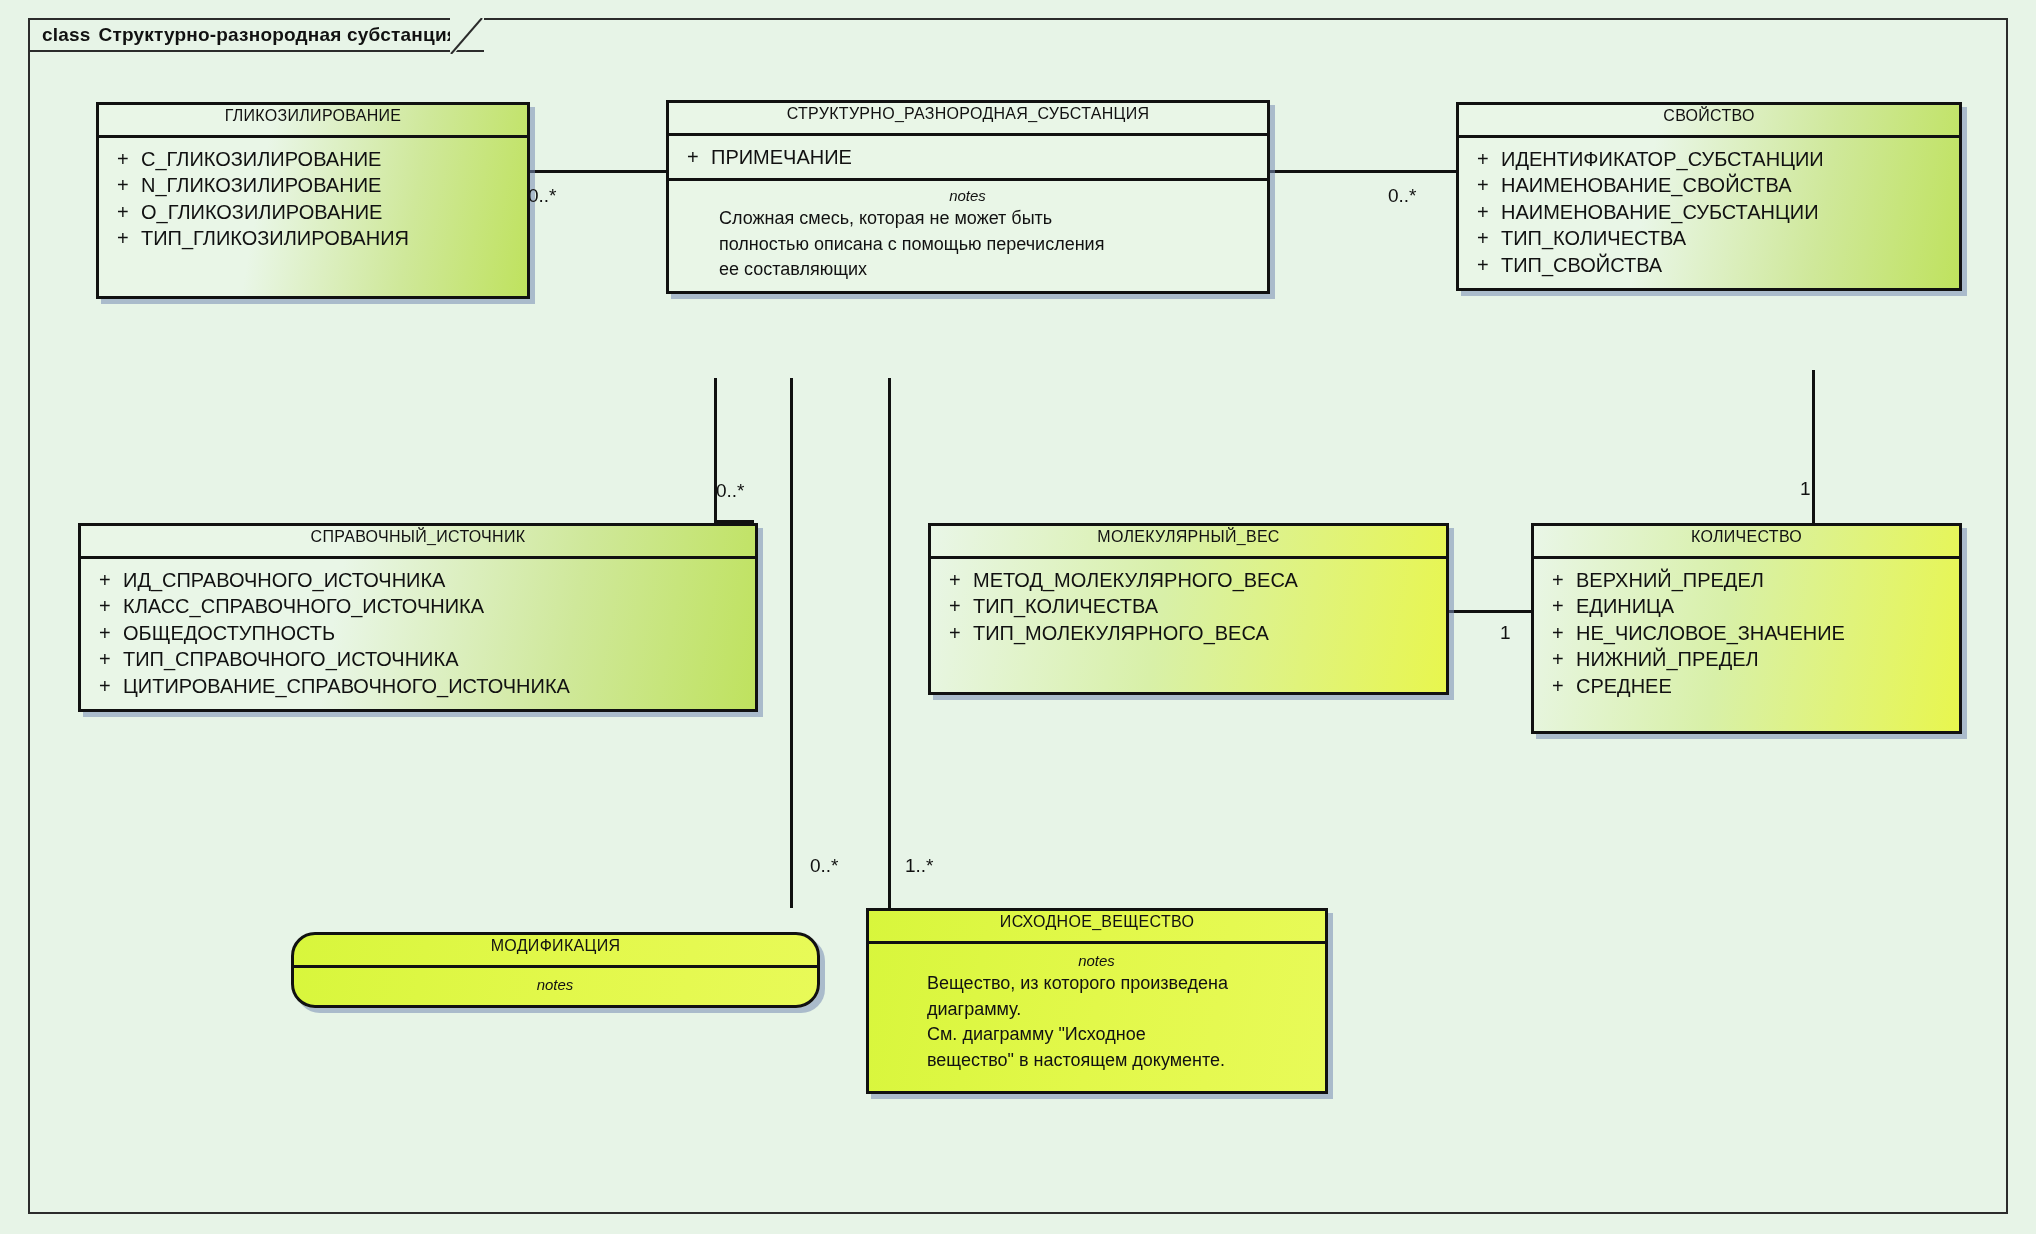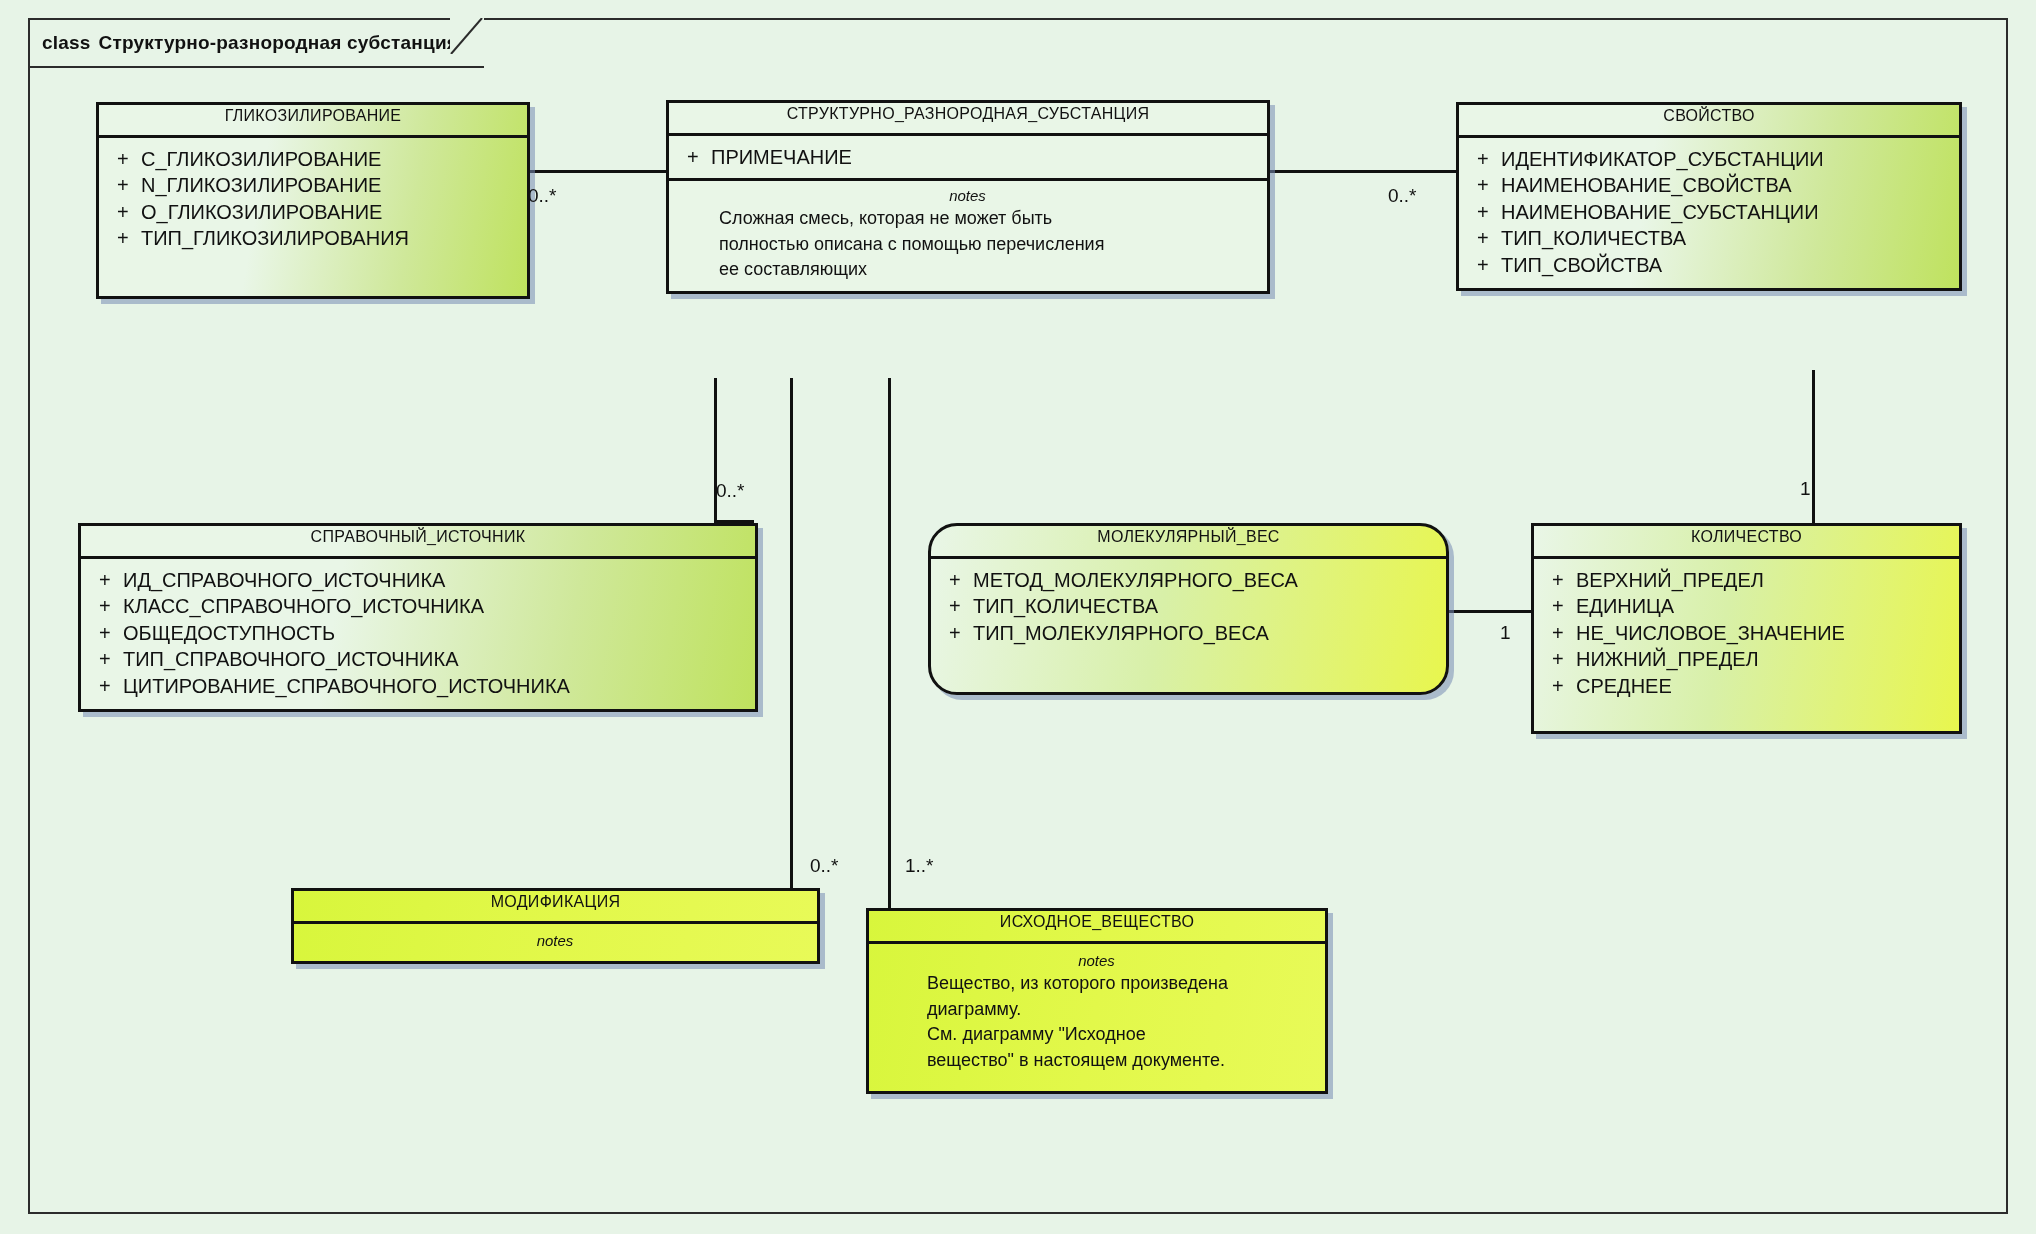--- a/index.html
+++ b/index.html
@@ -14,21 +14,21 @@
   
   .frame{
     position:absolute;left:28px;top:18px;
     width:1980px;height:1196px;
     border:2px solid #2b2b2b;
     box-sizing:border-box;
     background:transparent;
   }
   .frame-tab{
     position:absolute;left:28px;top:18px;
-    height:50px;box-sizing:border-box;
+    height:34px;box-sizing:border-box;
     border:2px solid #2b2b2b;border-right:none;
     background:#e7f4e7;
     padding:0 0 0 12px;
     display:flex;align-items:center;
     white-space:nowrap;
   }
   .frame-tab-label{
     font-size:19px;font-weight:bold;color:#111;
     letter-spacing:.2px;
   }
@@ -219,21 +219,21 @@
         <span class="nm">ТИП_СПРАВОЧНОГО_ИСТОЧНИКА</span>
       </div>
       <div class="attr">
         <span class="vis">+</span>
         <span class="nm">ЦИТИРОВАНИЕ_СПРАВОЧНОГО_ИСТОЧНИКА</span>
       </div>
     </div>
   </div>
   <div class="mult" style="left:716px;top:480px;">0..*</div>
 
-  <div class="cls g-yellow" style="left:928px;top:523px;width:521px;border-radius:29px;">
+  <div class="cls g-yellow" style="left:928px;top:523px;width:521px;">
     <div class="hdr">МОЛЕКУЛЯРНЫЙ_ВЕС</div>
     <div class="body">
       <div class="attr">
         <span class="vis">+</span>
         <span class="nm">МЕТОД_МОЛЕКУЛЯРНОГО_ВЕСА</span>
       </div>
       <div class="attr">
         <span class="vis">+</span>
         <span class="nm">ТИП_КОЛИЧЕСТВА</span>
       </div>
@@ -267,21 +267,21 @@
       </div>
       <div class="attr">
         <span class="vis">+</span>
         <span class="nm">СРЕДНЕЕ</span>
       </div>
       <div style="height:22px;"></div>
     </div>
   </div>
   <div class="mult" style="left:1800px;top:478px;">1</div>
 
-  <div class="cls g-bright" style="left:291px;top:888px;width:529px;">
+  <div class="cls g-bright" style="left:291px;top:932px;width:529px;border-radius:24px;">
     <div class="hdr">МОДИФИКАЦИЯ</div>
     <div class="body" style="padding-top:6px;">
       <div class="notes-title" style="padding-top:2px;">notes</div>
     </div>
   </div>
   <div class="mult" style="left:810px;top:855px;">0..*</div>
 
   <div class="cls g-bright" style="left:866px;top:908px;width:462px;">
     <div class="hdr">ИСХОДНОЕ_ВЕЩЕСТВО</div>
     <div class="body" style="padding-top:6px;">

